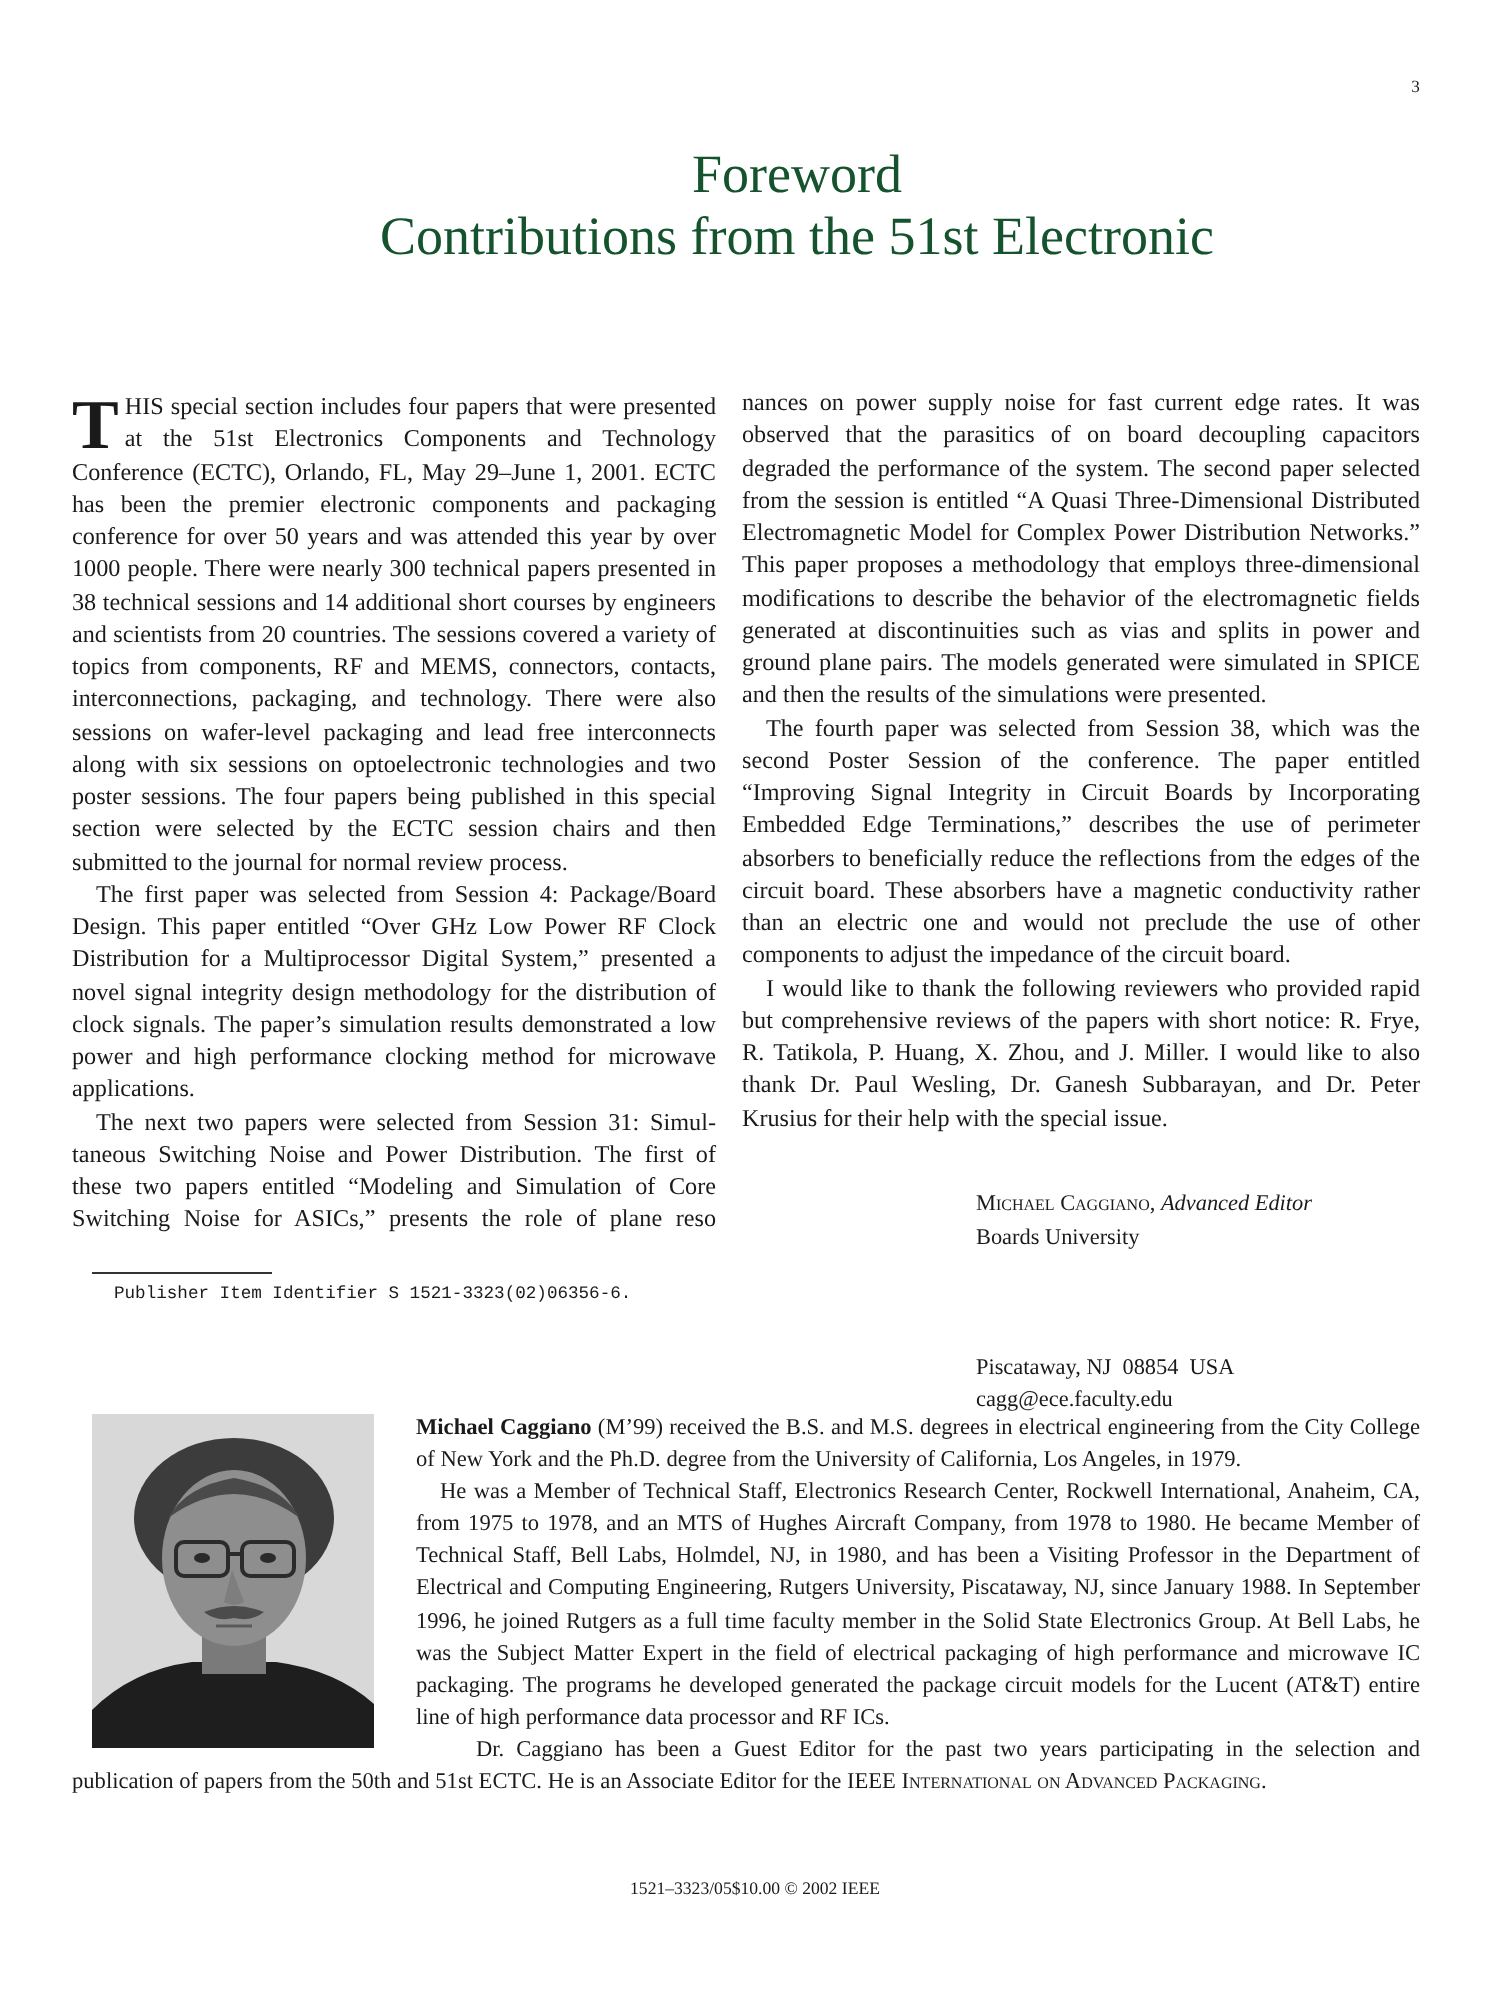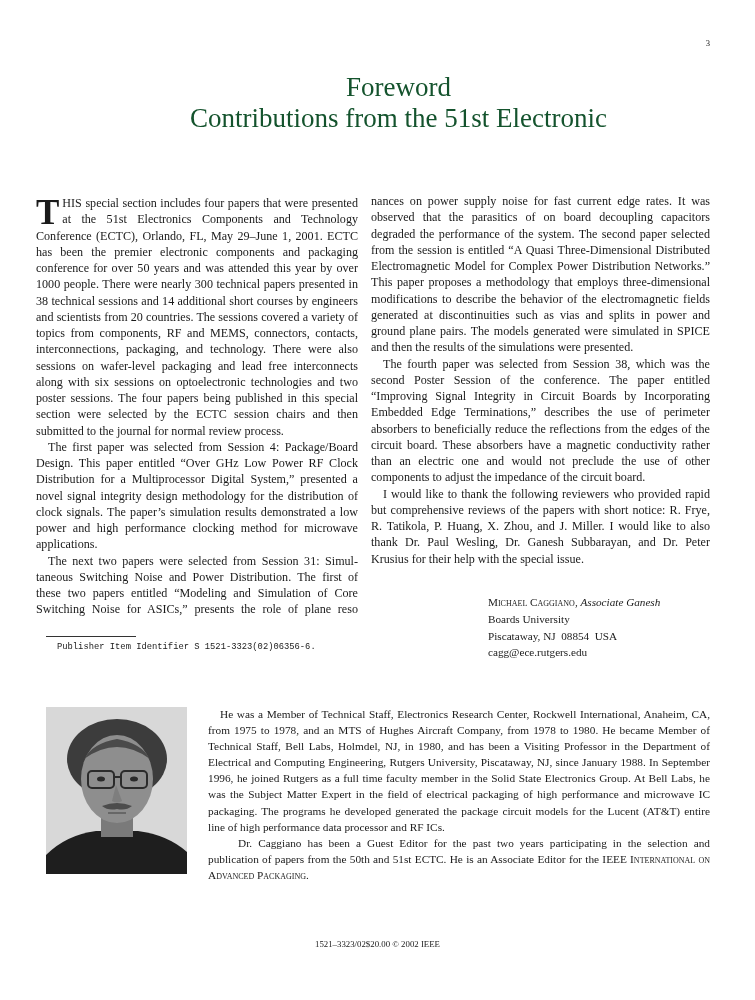--- a/index.html
+++ b/index.html
@@ -77,24 +77,24 @@
   <p style="text-align-last: justify;">The next two papers were selected from Session 31: Simul­taneous Switching Noise and Power Distribution. The first of these two papers entitled “Modeling and Simulation of Core Switching Noise for ASICs,” presents the role of plane reso­</p>
 </div>
 
 <div class="col col-right">
   <p class="first">nances on power supply noise for fast current edge rates. It was observed that the parasitics of on board decoupling capacitors degraded the performance of the system. The second paper se­lected from the session is entitled “A Quasi Three-Dimensional Distributed Electromagnetic Model for Complex Power Distri­bution Networks.” This paper proposes a methodology that em­ploys three-dimensional modifications to describe the behavior of the electromagnetic fields generated at discontinuities such as vias and splits in power and ground plane pairs. The models generated were simulated in SPICE and then the results of the simulations were presented.</p>
   <p>The fourth paper was selected from Session 38, which was the second Poster Session of the conference. The paper entitled “Improving Signal Integrity in Circuit Boards by Incorporating Embedded Edge Terminations,” describes the use of perimeter absorbers to beneficially reduce the reflections from the edges of the circuit board. These absorbers have a magnetic conductivity rather than an electric one and would not preclude the use of other components to adjust the impedance of the circuit board.</p>
   <p>I would like to thank the following reviewers who provided rapid but comprehensive reviews of the papers with short notice: R. Frye, R. Tatikola, P. Huang, X. Zhou, and J. Miller. I would like to also thank Dr. Paul Wesling, Dr. Ganesh Subbarayan, and Dr. Peter Krusius for their help with the special issue.</p>
 </div>
 
 <div class="sig">
-  <div><span class="name">Michael Caggiano</span>, <span class="role">Associate Ganesh</span></div>
+  <div><span class="name">Michael Caggiano</span>, <span class="role">Advanced Editor</span></div>
   <div>Boards University</div>
-  <div style="white-space: pre;">Piscataway, NJ  08854  USA</div>
-  <div>cagg@ece.rutgers.edu</div>
+  <div style="white-space: pre; margin-top: 48px;">Piscataway, NJ  08854  USA</div>
+  <div>cagg@ece.faculty.edu</div>
 </div>
 
 <div class="footnote-rule"></div>
 <div class="footnote">Publisher Item Identifier S 1521-3323(02)06356-6.</div>
 
 <div class="photo" role="img" aria-label="Portrait photo of Michael Caggiano">
   <svg width="141" height="167" viewBox="0 0 141 167">
     <rect width="141" height="167" fill="#d8d8d8"></rect>
 
     <path d="M0 167 L0 148 Q20 128 50 124 L92 124 Q122 128 141 145 L141 167 Z" fill="#1e1e1e"></path>
@@ -116,17 +116,18 @@
     <path d="M70 78 L66 94 Q71 97 76 94 Z" fill="#7e7e7e"></path>
 
     <path d="M56 99 Q71 93 86 99 Q80 104 71 102 Q62 104 56 99 Z" fill="#4c4c4c"></path>
 
     <line x1="62" y1="106" x2="80" y2="106" stroke="#5a5a5a" stroke-width="1.5"></line>
   </svg>
 </div>
 
 <div class="bio">
   <div class="float-spacer"></div>
+  <p class="first"><b>Michael Caggiano</b><span> (M’99) received the B.S. and M.S. degrees in electrical engineering from the City College of New York and the Ph.D. degree from the University of California, Los Angeles, in 1979.</span></p>
   <p>He was a Member of Technical Staff, Electronics Research Center, Rockwell International, Anaheim, CA, from 1975 to 1978, and an MTS of Hughes Aircraft Company, from 1978 to 1980. He became Member of Technical Staff, Bell Labs, Holmdel, NJ, in 1980, and has been a Vis­iting Professor in the Department of Electrical and Computing Engineering, Rutgers University, Piscataway, NJ, since January 1988. In September 1996, he joined Rutgers as a full time faculty member in the Solid State Electronics Group. At Bell Labs, he was the Subject Matter Expert in the field of electrical packaging of high performance and microwave IC packaging. The pro­grams he developed generated the package circuit models for the Lucent (AT&amp;T) entire line of high performance data processor and RF ICs.</p>
   <p style="text-indent: 30px;"><span>Dr. Caggiano has been a Guest Editor for the past two years participating in the selection and publication of papers from the 50th and 51st ECTC. He is an Associate Editor for the IEEE </span><span class="sc">International on Advanced Packaging</span><span>.</span></p>
 </div>
 
-<div class="footer">1521–3323/02$20.00 © 2002 IEEE</div>
+<div class="footer">1521–3323/05$10.00 © 2002 IEEE</div>
 
 </body></html>

